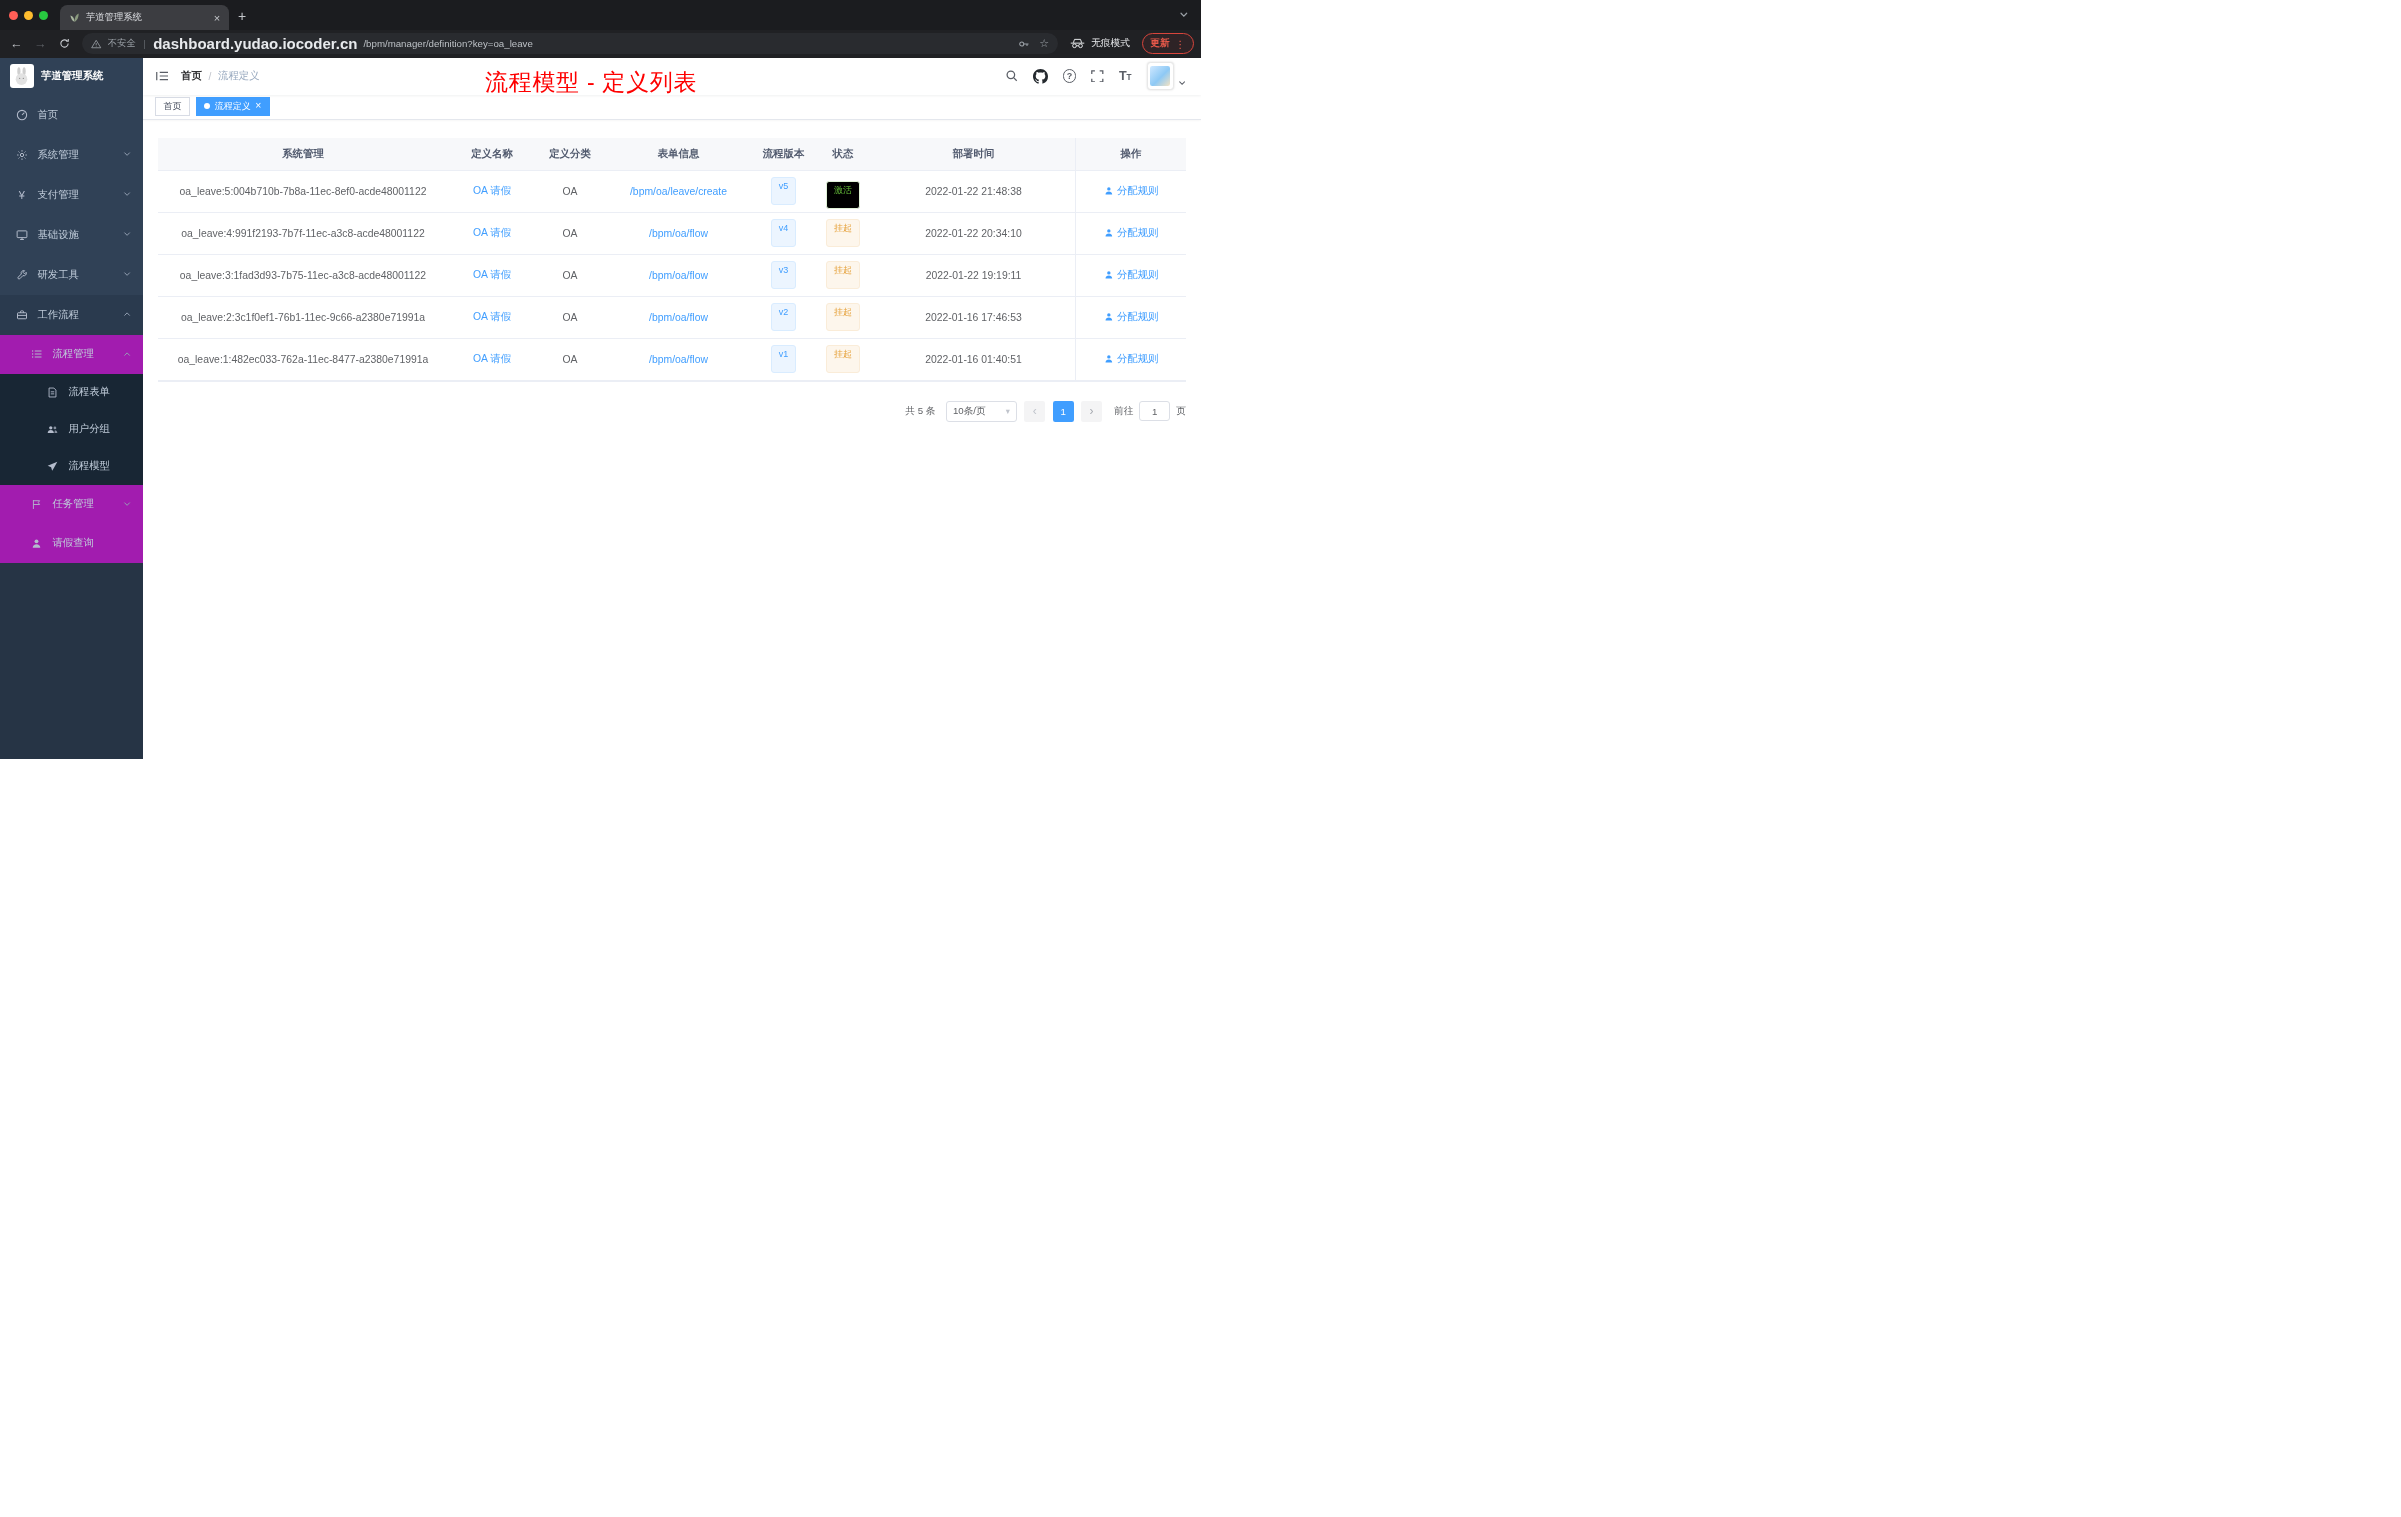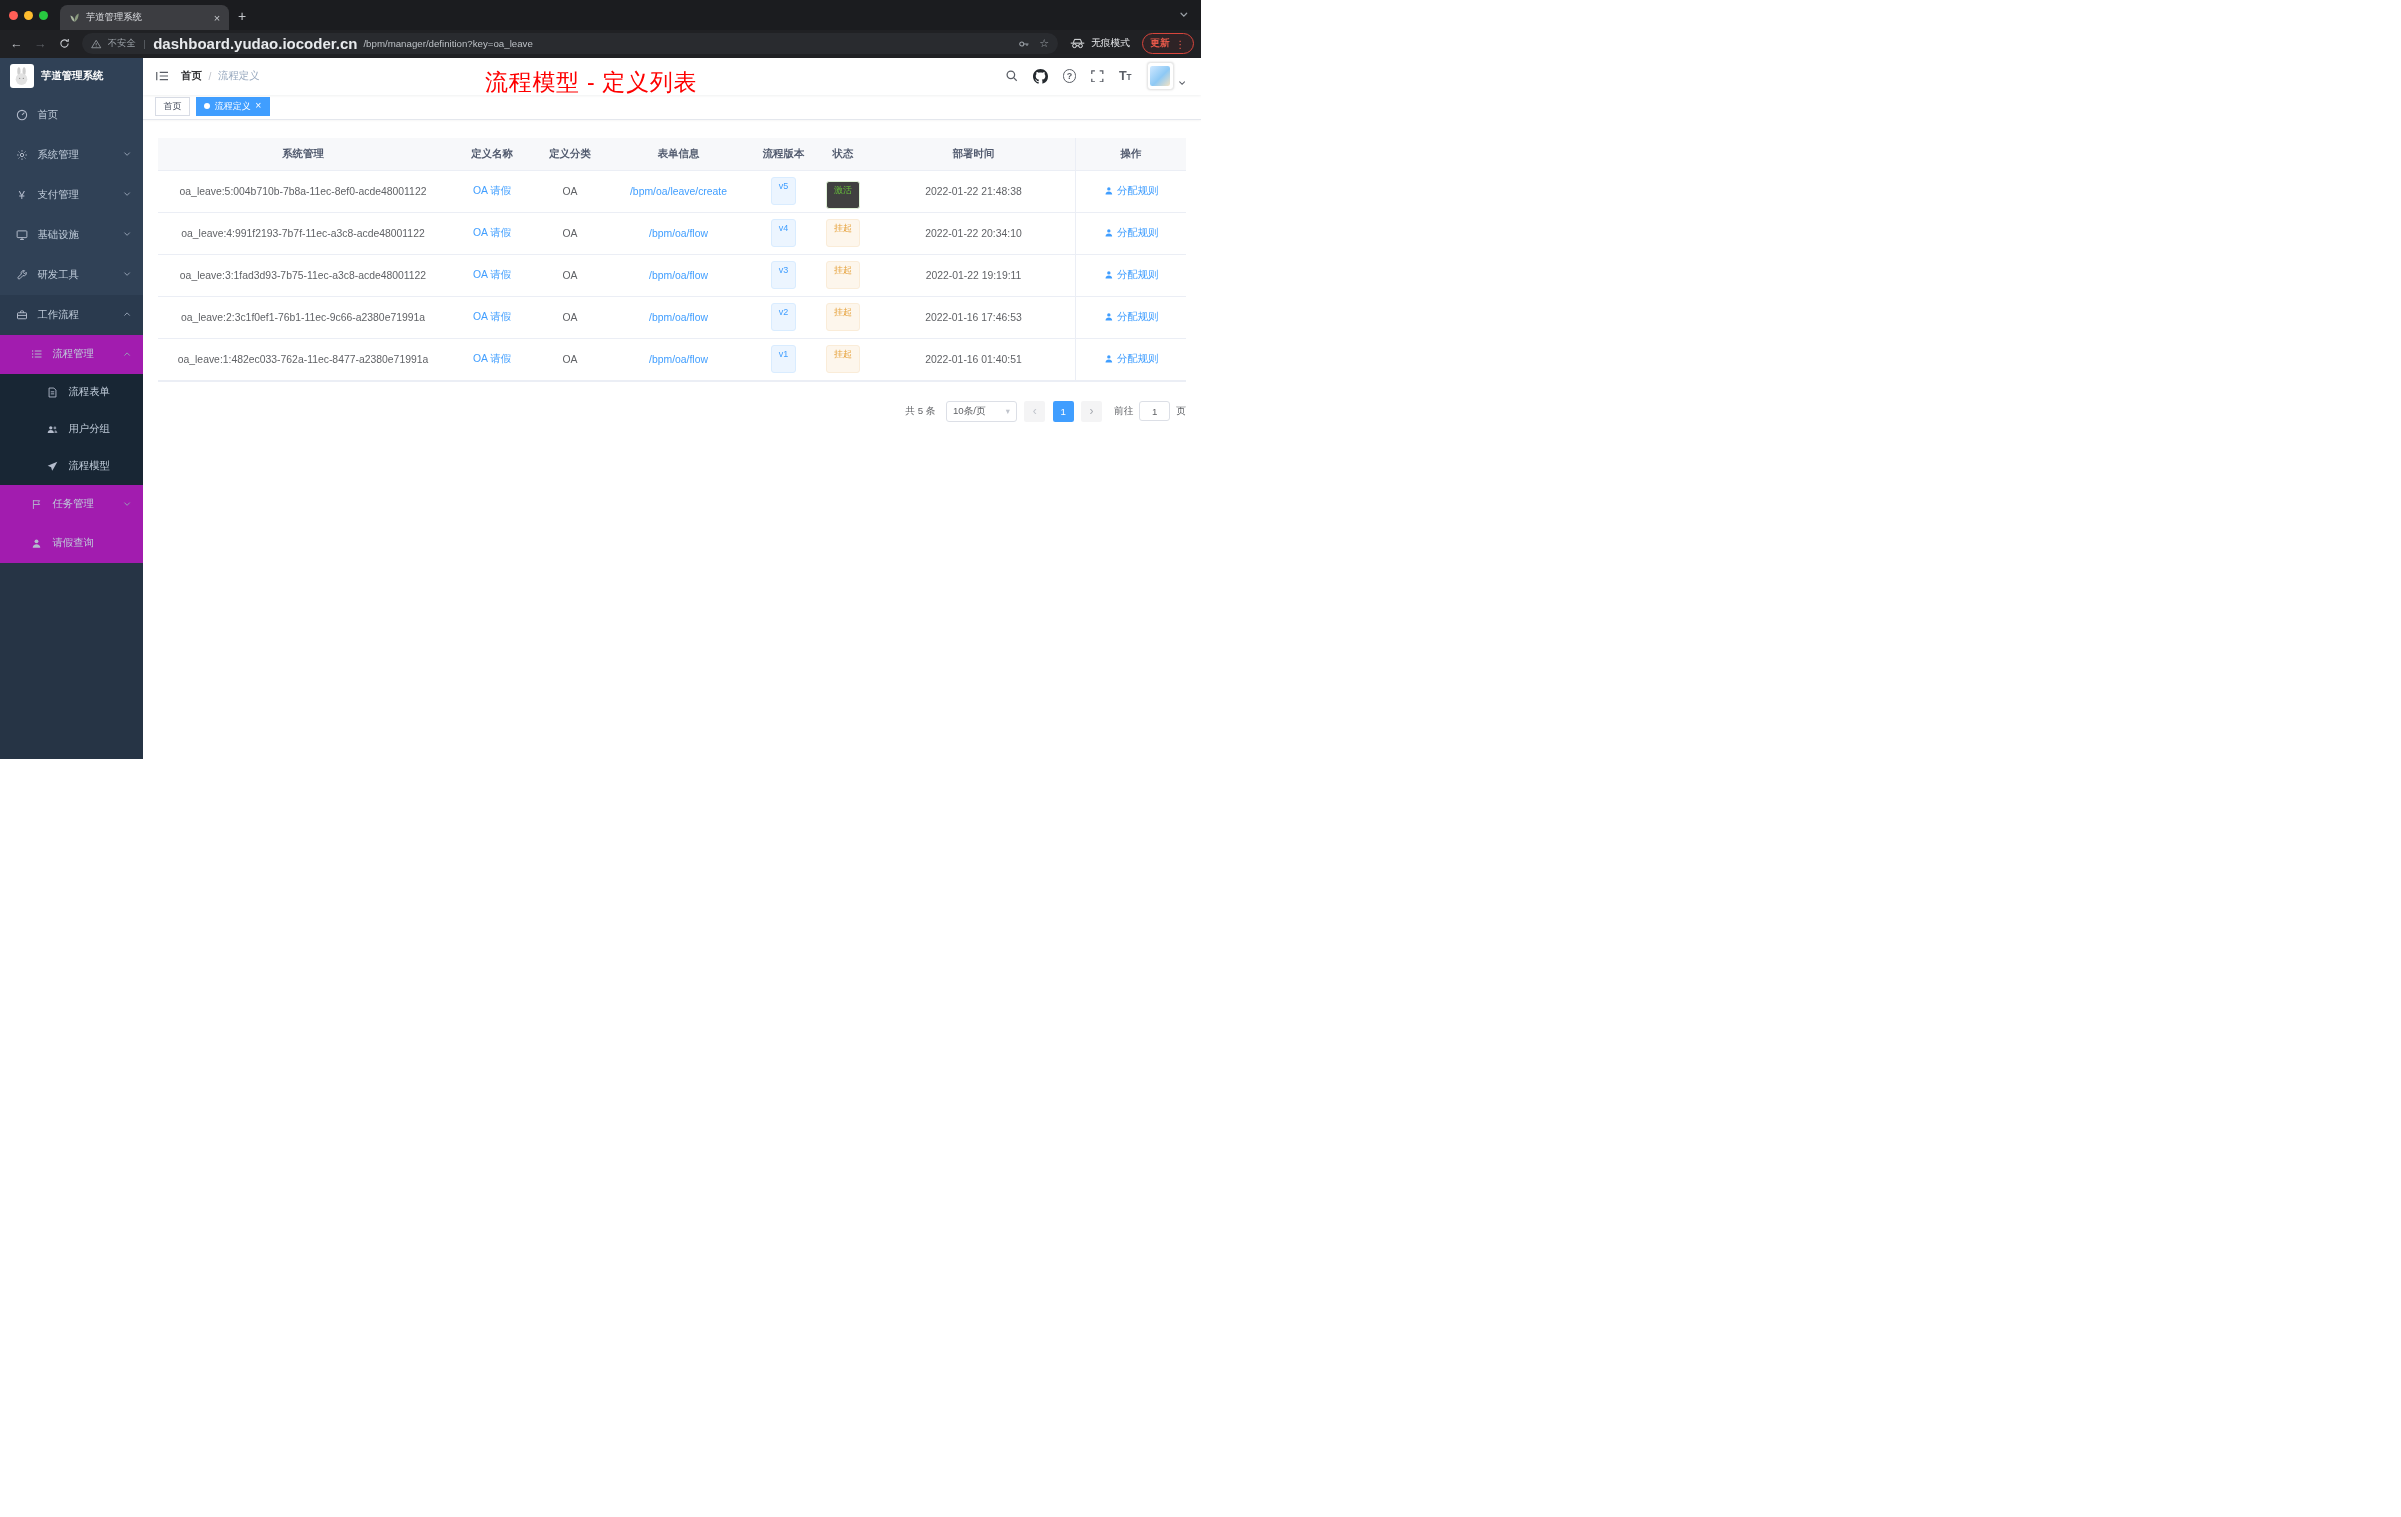--- a/index.html
+++ b/index.html
@@ -83,21 +83,21 @@
   .dtable { width: 100%; border-bottom: 0.7px solid #ebeef5; }
   .trow { display: flex; align-items: stretch; border-bottom: 0.7px solid #ebeef5; height: 42px; background: #fff; }
   .trow.thead { height: 33px; background: #f7f8fa; }
   .c { display: flex; align-items: center; justify-content: center; text-align: center; font-size: 10.4px; color: #606266; padding: 0 4.5px; }
   .thead .c { color: #515a6e; font-weight: bold; }
   .c1 { width: 290px; } .c2 { width: 88px; } .c3 { width: 68px; } .c4 { width: 149px; }
   .c5 { width: 61px; } .c6 { width: 58px; } .c7 { flex: 1; }
   .c8 { width: 111px; border-left: 0.7px solid #ebeef5; }
   .lnk { color: #409eff; cursor: pointer; }
   .etag { display: inline-block; height: 28px; line-height: 16.3px; padding: 0 6.7px; border: 0.7px solid #d9ecff; background: #ecf5ff; color: #409eff; border-radius: 3px; font-size: 9px; }
-  .etag.success { background: #404040; border-color: #e1f3d8; color: #67c23a; margin-top: 7px; }
+  .etag.success { background: #000000; border-color: #e1f3d8; color: #67c23a; margin-top: 7px; }
   .etag.warning { background: #fdf6ec; border-color: #faecd8; color: #e6a23c; }
   .action { display: inline-flex; align-items: center; gap: 3.7px; color: #409eff; font-size: 10.4px; cursor: pointer; }
 
   .pagination { display: flex; align-items: center; justify-content: flex-end; gap: 7.4px; margin-top: 19.3px; color: #606266; font-size: 9.7px; }
   .ptotal { margin-right: 3px; }
   .psel { width: 71px; height: 21px; border: 0.7px solid #dcdfe6; border-radius: 3px; background: #fff; display: flex; align-items: center; justify-content: space-between; padding: 0 6px; cursor: pointer; }
   .psel .caret { color: #c0c4cc; font-size: 8.2px; }
   .pbtn { width: 21px; height: 21px; border-radius: 2.2px; background: #f4f4f5; color: #c0c4cc; display: flex; align-items: center; justify-content: center; font-size: 12px; cursor: pointer; }
   .pbtn.pnext { color: #a8abb2; }
   .pcur { width: 21px; height: 21px; border-radius: 2.2px; background: #409eff; color: #fff; display: flex; align-items: center; justify-content: center; font-size: 9.7px; cursor: pointer; }

